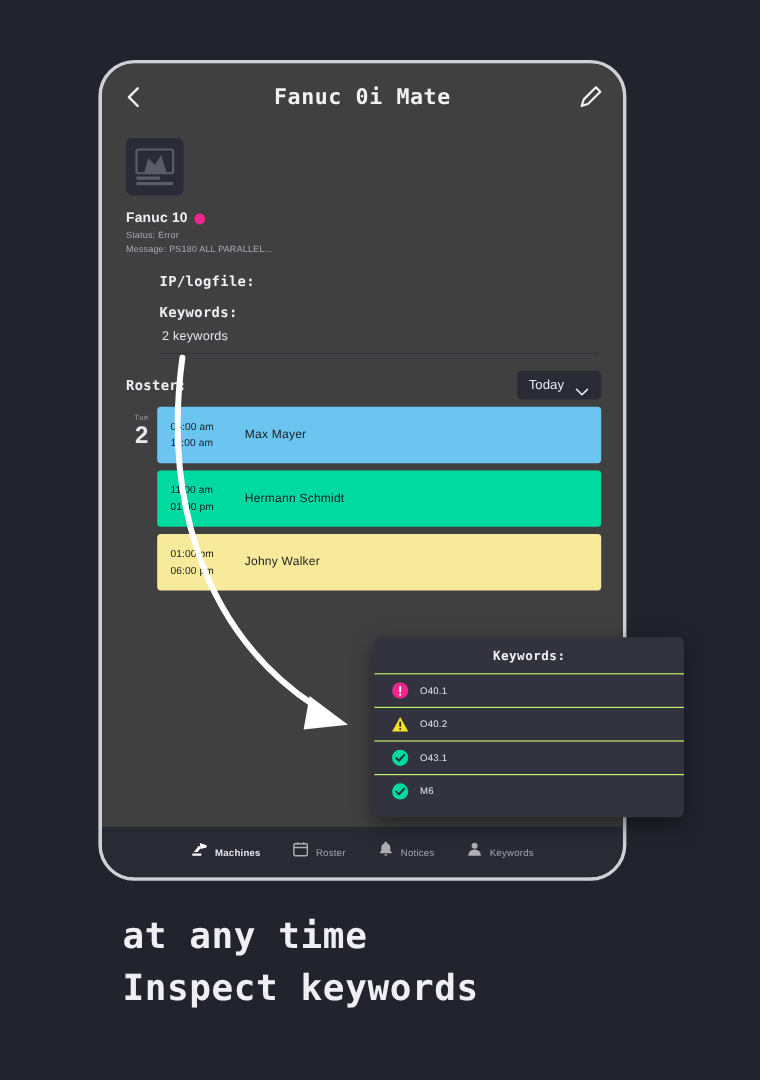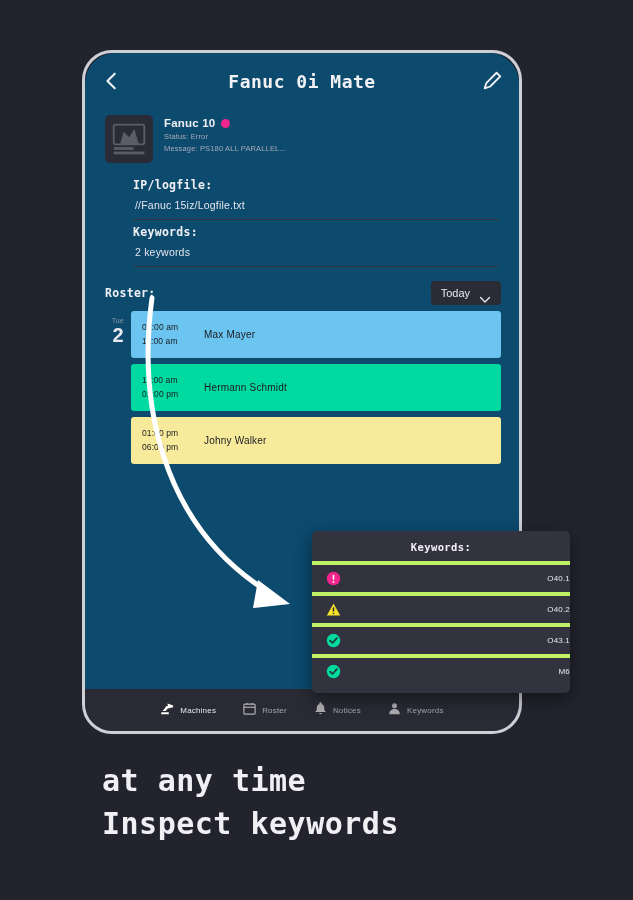--- a/index.html
+++ b/index.html
@@ -13,36 +13,36 @@
 
   
   .phone {
     position: absolute; left: 82px; top: 50px;
     width: 440px; height: 684px;
     border: 3px solid #cfcfd6;
     border-radius: 30px;
     background: #21212b;
     overflow: hidden;
   }
-  .screen { position: absolute; inset: 0; background: #0c4a6e; border-radius: 30px; overflow: hidden; }
+  .screen { position: absolute; inset: 0; background: #404040; border-radius: 16px; overflow: hidden; }
 
   
   .appbar {
     position: relative; height: 56px;
     display: flex; align-items: center; justify-content: center;
   }
   .appbar-title {
     font-family: "DejaVu Sans Mono", monospace;
     font-size: 18px; font-weight: 700; color: #f2f2f5; letter-spacing: .5px;
   }
   .back-icon { position: absolute; left: 16px; top: 50%; transform: translateY(-50%); width: 22px; height: 22px; cursor: pointer; }
   .edit-icon { position: absolute; right: 16px; top: 50%; transform: translateY(-50%); width: 22px; height: 22px; cursor: pointer; }
 
   
-  .machine-card { display: flex; gap: 11px; padding: 6px 18px 10px 20px; align-items: flex-start; }
+  .machine-card { display: flex; gap: 11px; padding: 6px 18px 10px 20px; align-items: flex-start; flex-direction: column; }
   .machine-thumb {
     width: 48px; height: 48px; border-radius: 5px; background: #2b2b37;
     flex: 0 0 auto; position: relative; overflow: hidden;
   }
   .machine-thumb svg { position: absolute; inset: 6px; opacity: .30; }
   .machine-meta { padding-top: 2px; min-width: 0; }
   .machine-name-row { display: flex; align-items: center; gap: 6px; }
   .machine-name { font-size: 11.5px; font-weight: 700; color: #f0f0f4; letter-spacing: .2px; }
   .status-dot { width: 9px; height: 9px; border-radius: 50%; background: #f1258d; display: inline-block; }
   .machine-sub { font-size: 7.5px; color: #a9a9b8; margin-top: 3px; letter-spacing: .15px; }
@@ -95,40 +95,39 @@
     border-radius: 5px; padding: 10px 0 8px 0;
     box-shadow: 0 6px 18px rgba(0,0,0,.45);
   }
   .kw-title {
     text-align: center; font-family: "DejaVu Sans Mono", monospace;
     font-size: 10.5px; font-weight: 700; color: #f1f1f6; letter-spacing: .4px;
     padding-bottom: 8px;
   }
   .kw-row {
     display: flex; align-items: center; gap: 9px;
-    padding: 6px 0 6px 14px; border-top: 4px solid #bef264;
+    padding: 6px 0 6px 14px; border-top: 1px solid #bef264;
     cursor: pointer;
-    justify-content: space-between;
   }
   .kw-badge { width: 15px; height: 15px; flex: 0 0 auto; }
   .kw-name { font-size: 8px; color: #e6e6ee; letter-spacing: .2px; }
 
   
   .arrow-svg { position: absolute; left: 0; top: 0; width: 633px; height: 900px; pointer-events: none; }
 
   
   .bottom-nav {
     position: absolute; left: 0; right: 0; bottom: 0; height: 42px;
     background: #2a2a35; display: flex; align-items: center; justify-content: center; gap: 26px;
   }
   .nav-item { display: flex; align-items: center; gap: 5px; cursor: pointer; opacity: .62; }
   .nav-item.active { opacity: 1; }
   .nav-item svg { width: 15px; height: 15px; flex: 0 0 auto; }
   .nav-label { font-size: 8px; color: #e7e7ef; letter-spacing: .2px; }
-  .nav-item.active .nav-label { font-weight: 400; }
+  .nav-item.active .nav-label { font-weight: 700; }
 
   
   .caption {
     position: absolute; left: 102px; top: 760px; width: 470px;
     font-family: "DejaVu Sans Mono", monospace;
     font-size: 30px; font-weight: 700; color: #f0f0f4;
     line-height: 1.43; letter-spacing: .5px;
   }
 </style>
 </head>
@@ -167,21 +166,20 @@
             <span class="machine-name">Fanuc 10</span>
             <span class="status-dot"></span>
           </div>
           <div class="machine-sub">Status: Error</div>
           <div class="machine-sub">Message: PS180 ALL PARALLEL...</div>
         </div>
       </div>
 
       <div class="field-block">
         <div class="field-label">IP/logfile:</div>
-        <div class="field-value">//Fanuc 15iz/Logfile.txt</div>
       </div>
 
       <div class="field-block">
         <div class="field-label">Keywords:</div>
         <div class="field-value">2 keywords</div>
       </div>
 
       <div class="roster-head">
         <span class="roster-label">Roster:</span>
         <span class="today-chip">

